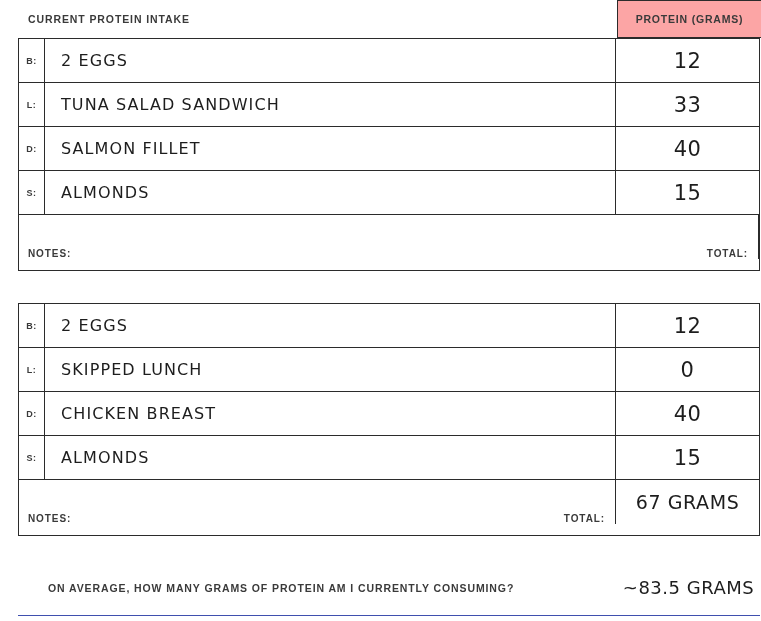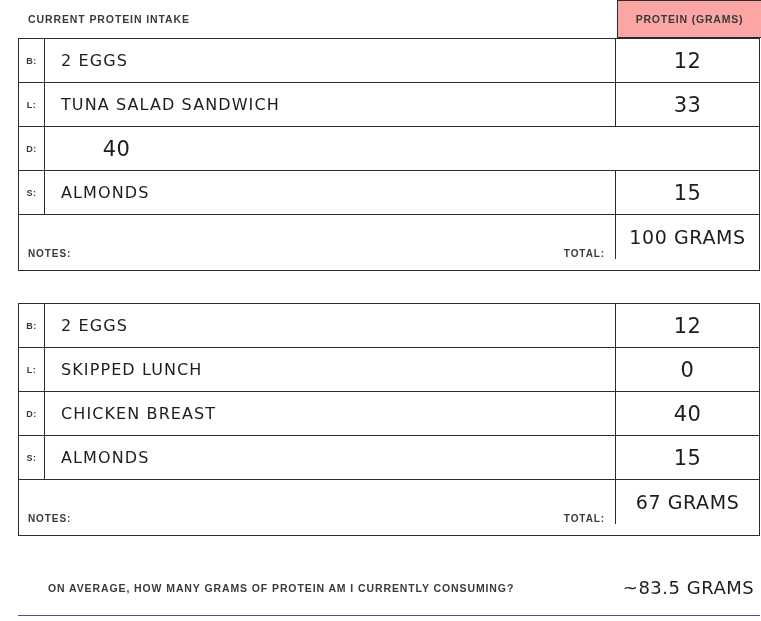--- a/index.html
+++ b/index.html
@@ -199,35 +199,35 @@
     </div>
 
     <div class="meal-row">
       <div class="meal-code">L:</div>
       <div class="meal-name">TUNA SALAD SANDWICH</div>
       <div class="meal-grams">33</div>
     </div>
 
     <div class="meal-row">
       <div class="meal-code">D:</div>
+      <div class="meal-name">SALMON FILLET</div>
       <div class="meal-grams">40</div>
     </div>
 
     <div class="meal-row">
       <div class="meal-code">S:</div>
       <div class="meal-name">ALMONDS</div>
       <div class="meal-grams">15</div>
     </div>
 
     <div class="notes-row">
       <div class="notes-left">
         <span>NOTES:</span>
         <span>TOTAL:</span>
       </div>
-      <div class="notes-total-grams">100 GRAMS</div>
     </div>
   </div>
 
   <div class="day-block" id="day2-block">
 
     <div class="meal-row">
       <div class="meal-code">B:</div>
       <div class="meal-name">2 EGGS</div>
       <div class="meal-grams">12</div>
     </div>

